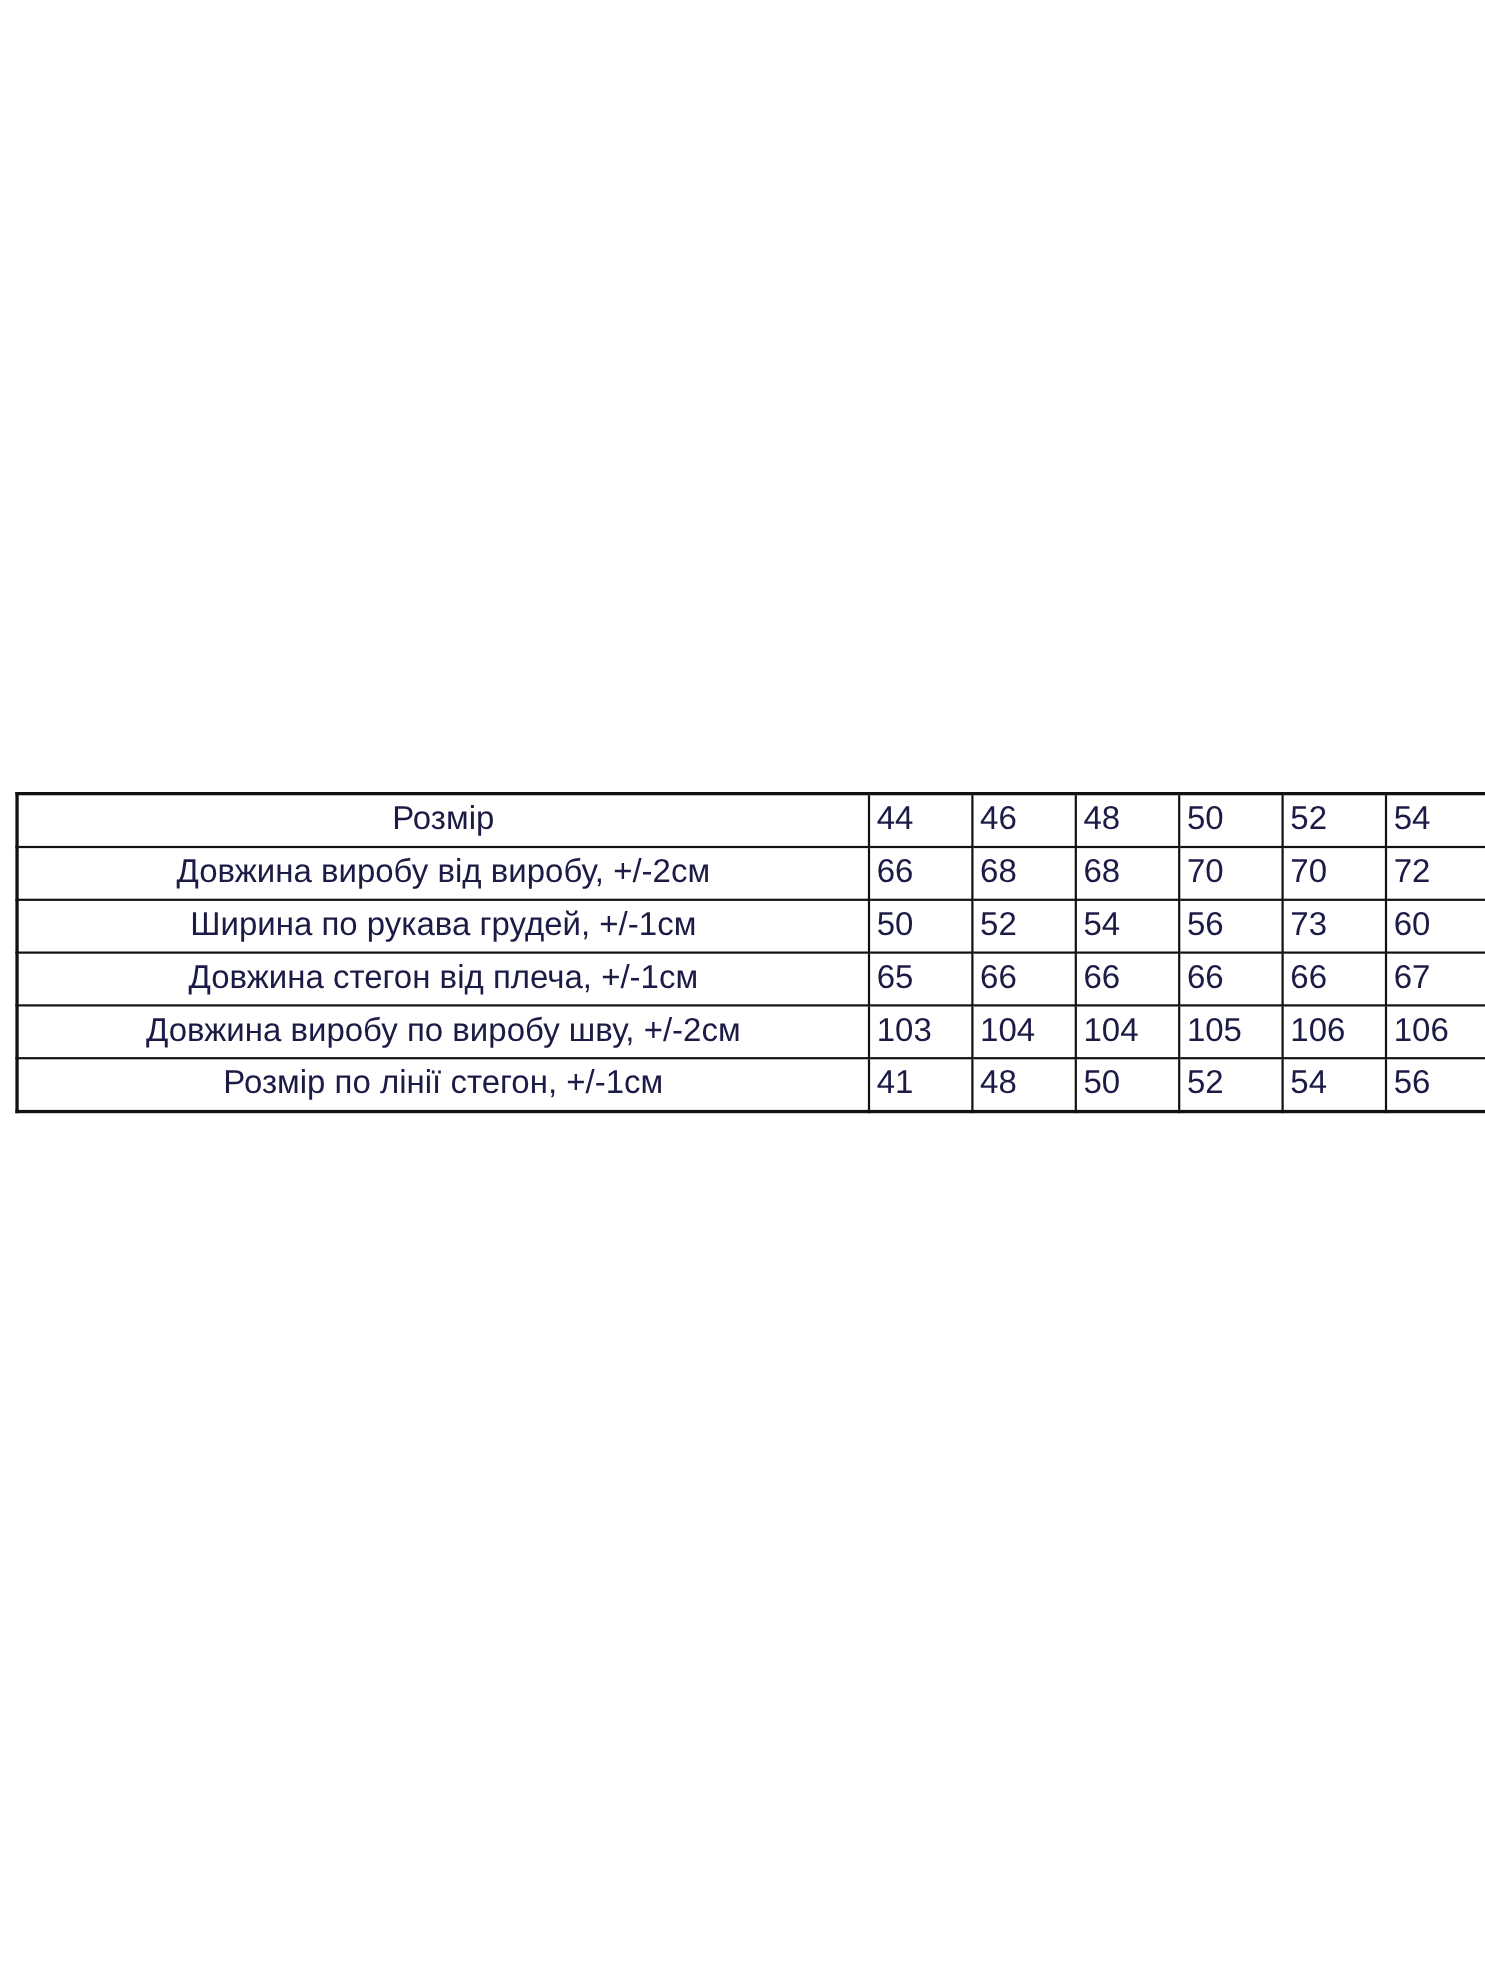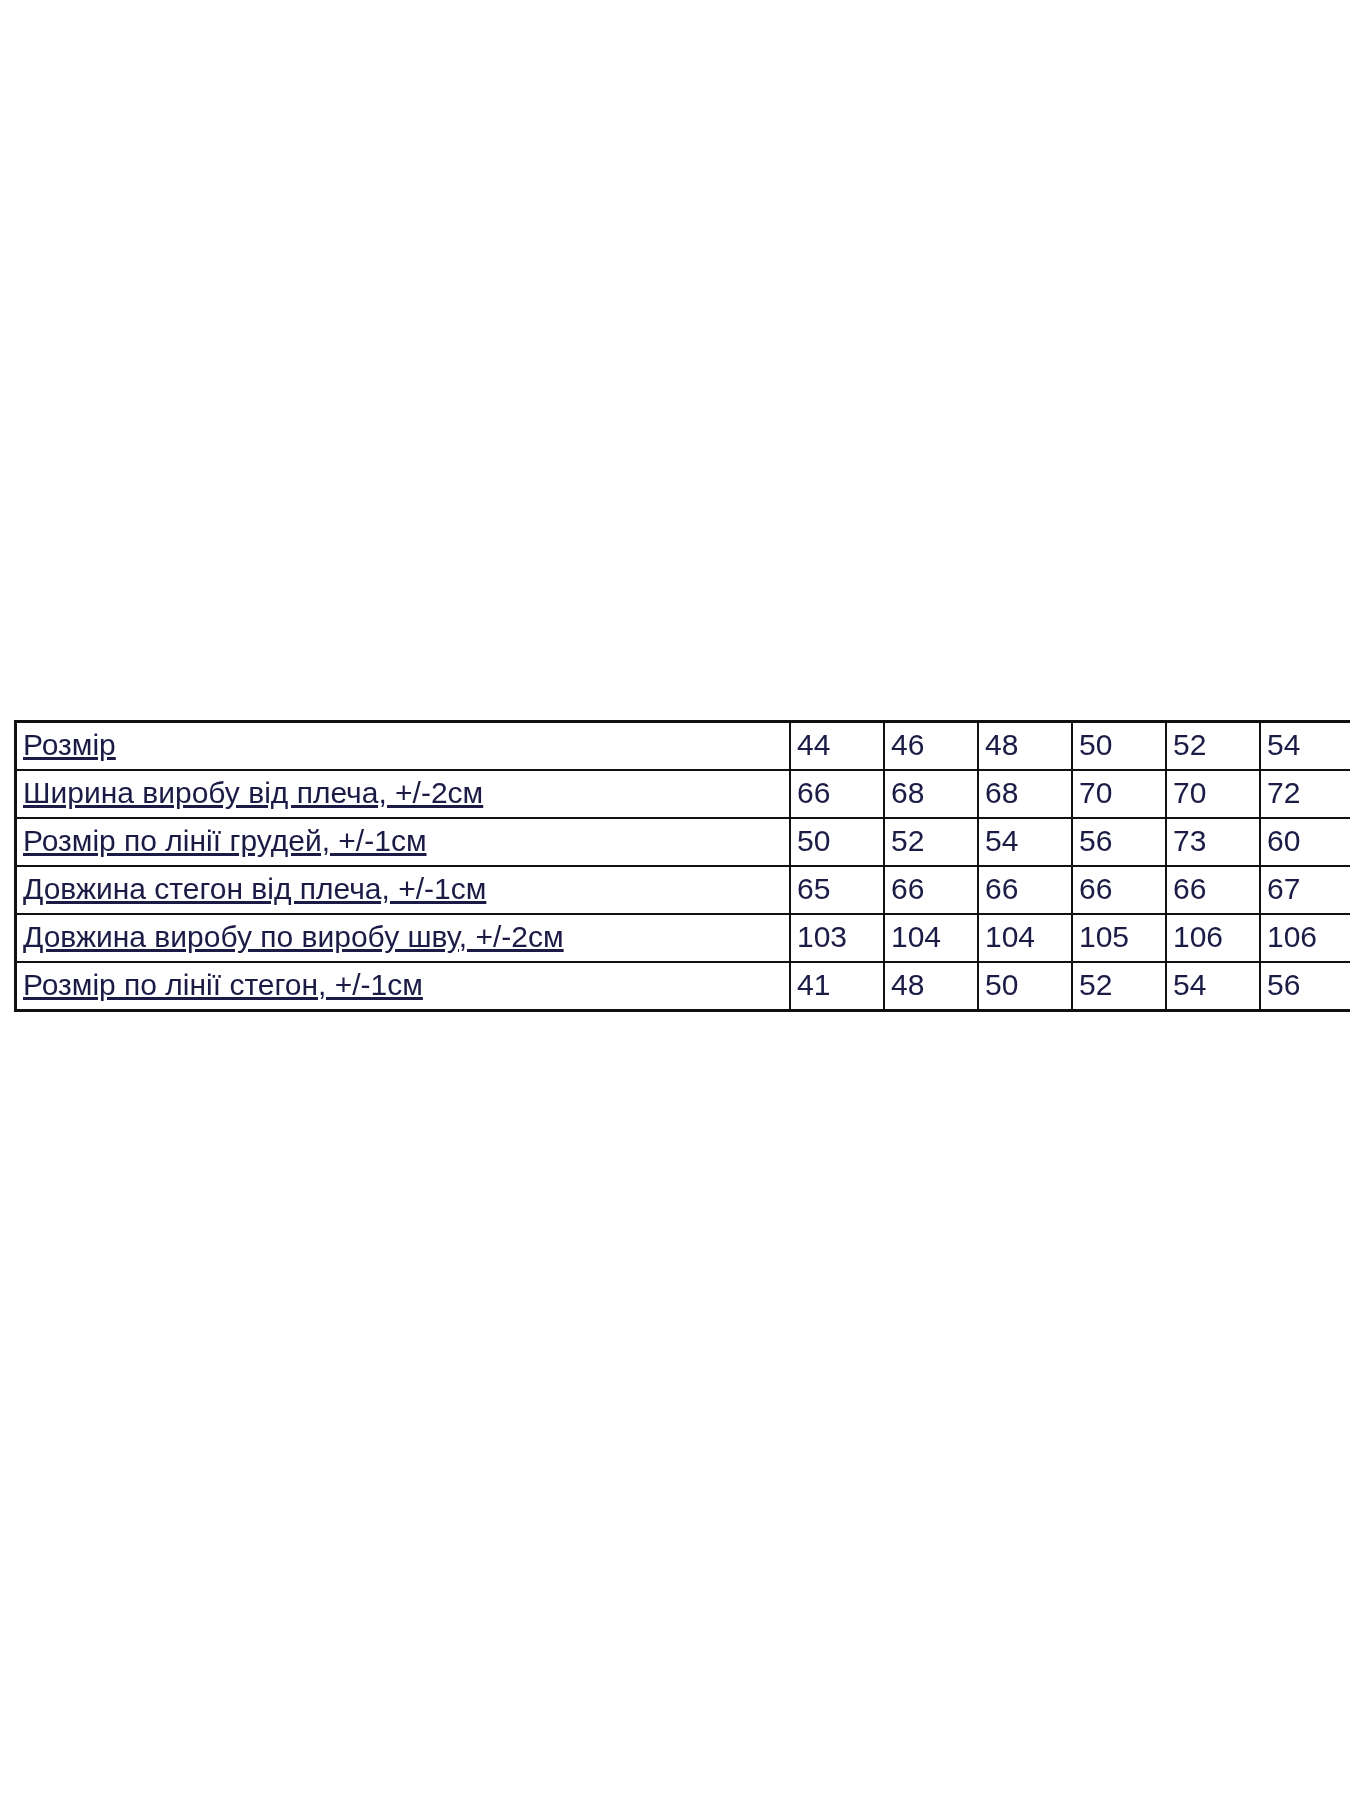--- a/index.html
+++ b/index.html
@@ -38,24 +38,23 @@
     border: 2px solid #111111;
     color: #1b1b46;
     font-family: "Liberation Sans", sans-serif;
     font-size: 30px;
     line-height: 1.0;
     padding: 7px 6px 9px 6px;
     white-space: nowrap;
     overflow: hidden;
   }
   td.label-cell {
-    text-align: left;
+    text-align: center;
     width: 760px;
     padding-left: 9px;
-    text-decoration: underline;
   }
   td.value-cell {
     text-align: left;
     width: 80px;
     padding-left: 9px;
   }
   
   table.size-table {
     border: 3px solid #111111;
   }
@@ -73,32 +72,32 @@
           <td class="value-cell">44</td>
           <td class="value-cell">46</td>
           <td class="value-cell">48</td>
           <td class="value-cell">50</td>
           <td class="value-cell">52</td>
           <td class="value-cell">54</td>
 
         </tr>
 
         <tr>
-          <td class="label-cell">Ширина виробу від плеча, +/-2см</td>
+          <td class="label-cell">Довжина виробу від виробу, +/-2см</td>
           <td class="value-cell">66</td>
           <td class="value-cell">68</td>
           <td class="value-cell">68</td>
           <td class="value-cell">70</td>
           <td class="value-cell">70</td>
           <td class="value-cell">72</td>
 
         </tr>
 
         <tr>
-          <td class="label-cell">Розмір по лінії грудей, +/-1см</td>
+          <td class="label-cell">Ширина по рукава грудей, +/-1см</td>
           <td class="value-cell">50</td>
           <td class="value-cell">52</td>
           <td class="value-cell">54</td>
           <td class="value-cell">56</td>
           <td class="value-cell">73</td>
           <td class="value-cell">60</td>
 
         </tr>
 
         <tr>

